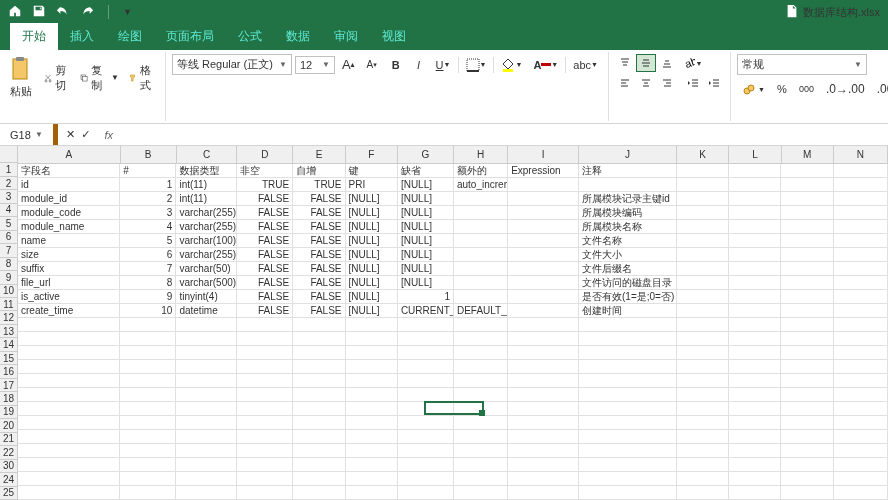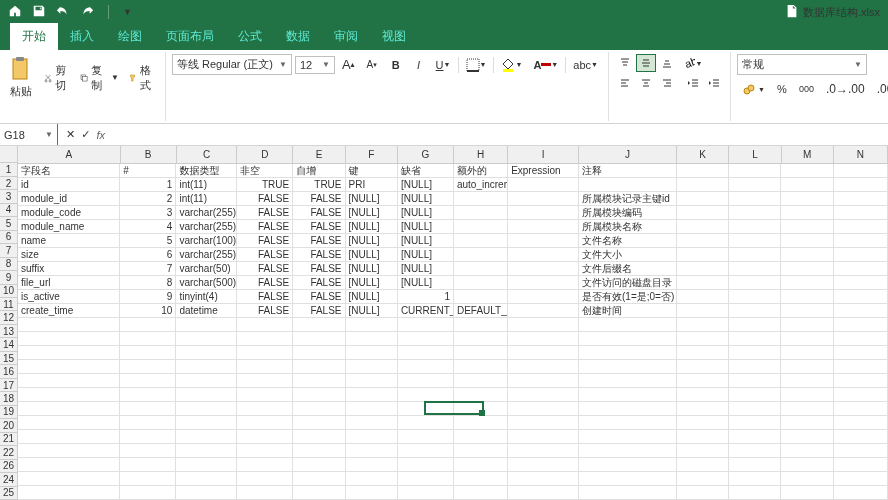--- a/index.html
+++ b/index.html
@@ -30,23 +30,23 @@
 .align-grid{display:flex;flex-direction:column;gap:2px}
 .align-row{display:flex;gap:1px}
 .align-cell{width:20px;height:18px;display:flex;align-items:center;justify-content:center;cursor:pointer}
 .align-cell.sel{background:#d4e6d4;border:1px solid #217346}
 .wrap-btns{display:flex;flex-direction:column;gap:2px;margin-left:6px}
 .wrap-btn{display:flex;align-items:center;gap:3px;padding:2px 4px;cursor:pointer;font-size:11px}
 .number-group{display:flex;flex-direction:column;gap:4px}
 .num-row{display:flex;gap:2px}
 .style-btn{display:flex;flex-direction:column;align-items:center;padding:2px 6px;cursor:pointer;font-size:10px;text-align:center}
 .name-box-row{height:22px;border-bottom:1px solid #d4d4d4;display:flex;align-items:center;background:#fff}
-.name-box{width:58px;border-right:1px solid #a16207;padding:0 4px;display:flex;align-items:center;justify-content:space-between;height:100%}
+.name-box{width:58px;border-right:5px solid #a16207;padding:0 10px;display:flex;align-items:center;justify-content:space-between;height:100%}
 .fx-btns{display:flex;align-items:center;gap:6px;padding:0 8px;color:#999}
-.fx-label{font-style:italic;color:#666;margin-left:0}
+.fx-label{font-style:italic;color:#666;margin-left:8px}
 .formula-input{flex:1;border:none;outline:none;padding:0 6px}
 .grid-area{display:flex;height:calc(500px - 24px - 26px - 74px - 22px);overflow:hidden}
 .row-headers{display:flex;flex-direction:column;background:#f0f0f0}
 .corner{width:18px;height:18px;background:#f0f0f0;border-right:1px solid #ccc;border-bottom:1px solid #ccc}
 .row-h{width:18px;height:14px;background:#f0f0f0;border-right:1px solid #ccc;border-bottom:1px solid #ccc;display:flex;align-items:center;justify-content:center;font-size:10px;color:#333}
 .col-headers{display:flex;background:#f0f0f0}
 .col-h{height:18px;border-right:1px solid #ccc;border-bottom:1px solid #ccc;display:flex;align-items:center;justify-content:center;font-size:10px;background:#f0f0f0}
 .cells{position:relative}
 .cell-row{display:flex}
 .cell{height:14px;border-right:1px solid #e0e0e0;border-bottom:1px solid #e0e0e0;padding:0 3px;font-size:10px;overflow:hidden;white-space:nowrap;display:flex;align-items:center}
@@ -332,21 +332,21 @@
       <div class="row-h">13</div>
       <div class="row-h">14</div>
       <div class="row-h">15</div>
       <div class="row-h">16</div>
       <div class="row-h">17</div>
       <div class="row-h">18</div>
       <div class="row-h">19</div>
       <div class="row-h">20</div>
       <div class="row-h">21</div>
       <div class="row-h">22</div>
-      <div class="row-h">26</div>
+      <div class="row-h">30</div>
       <div class="row-h">24</div>
       <div class="row-h">25</div>
     </div>
   <div class="grid-main">
     <div class="col-headers" id="col-headers">
         <div class="col-h cA">A</div>
         <div class="col-h cB">B</div>
         <div class="col-h cC">C</div>
         <div class="col-h cD">D</div>
         <div class="col-h cE">E</div>

